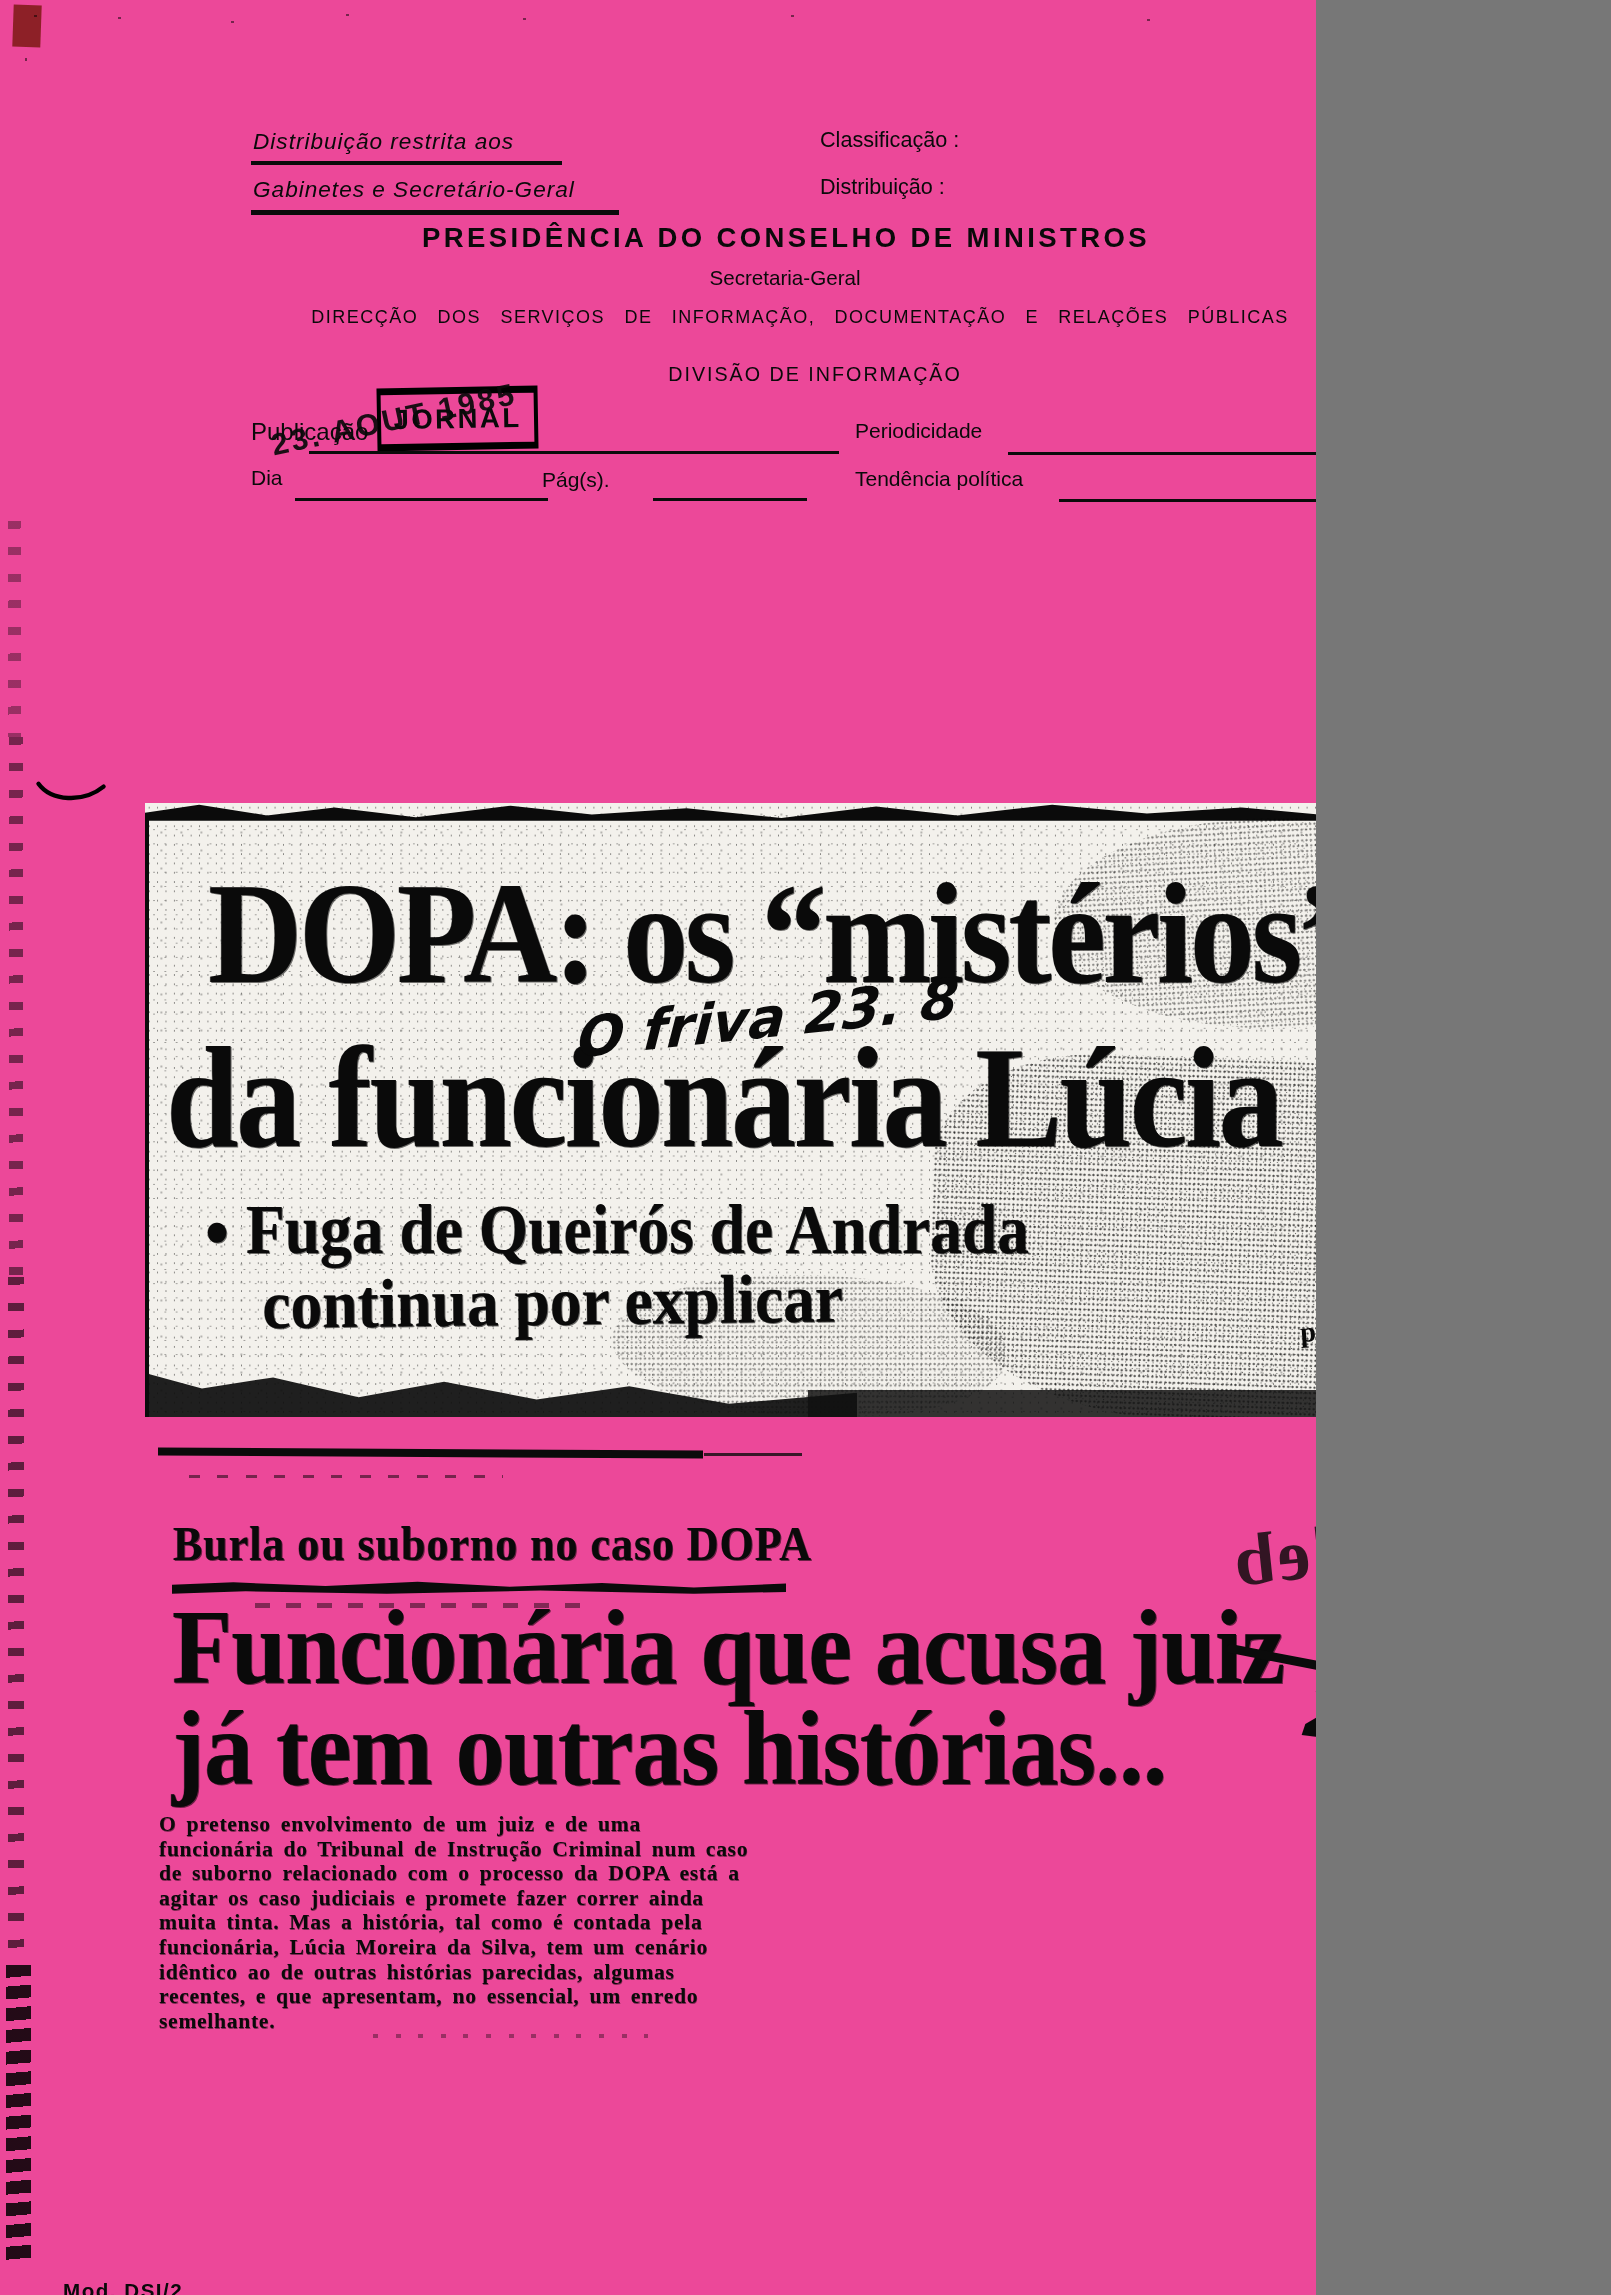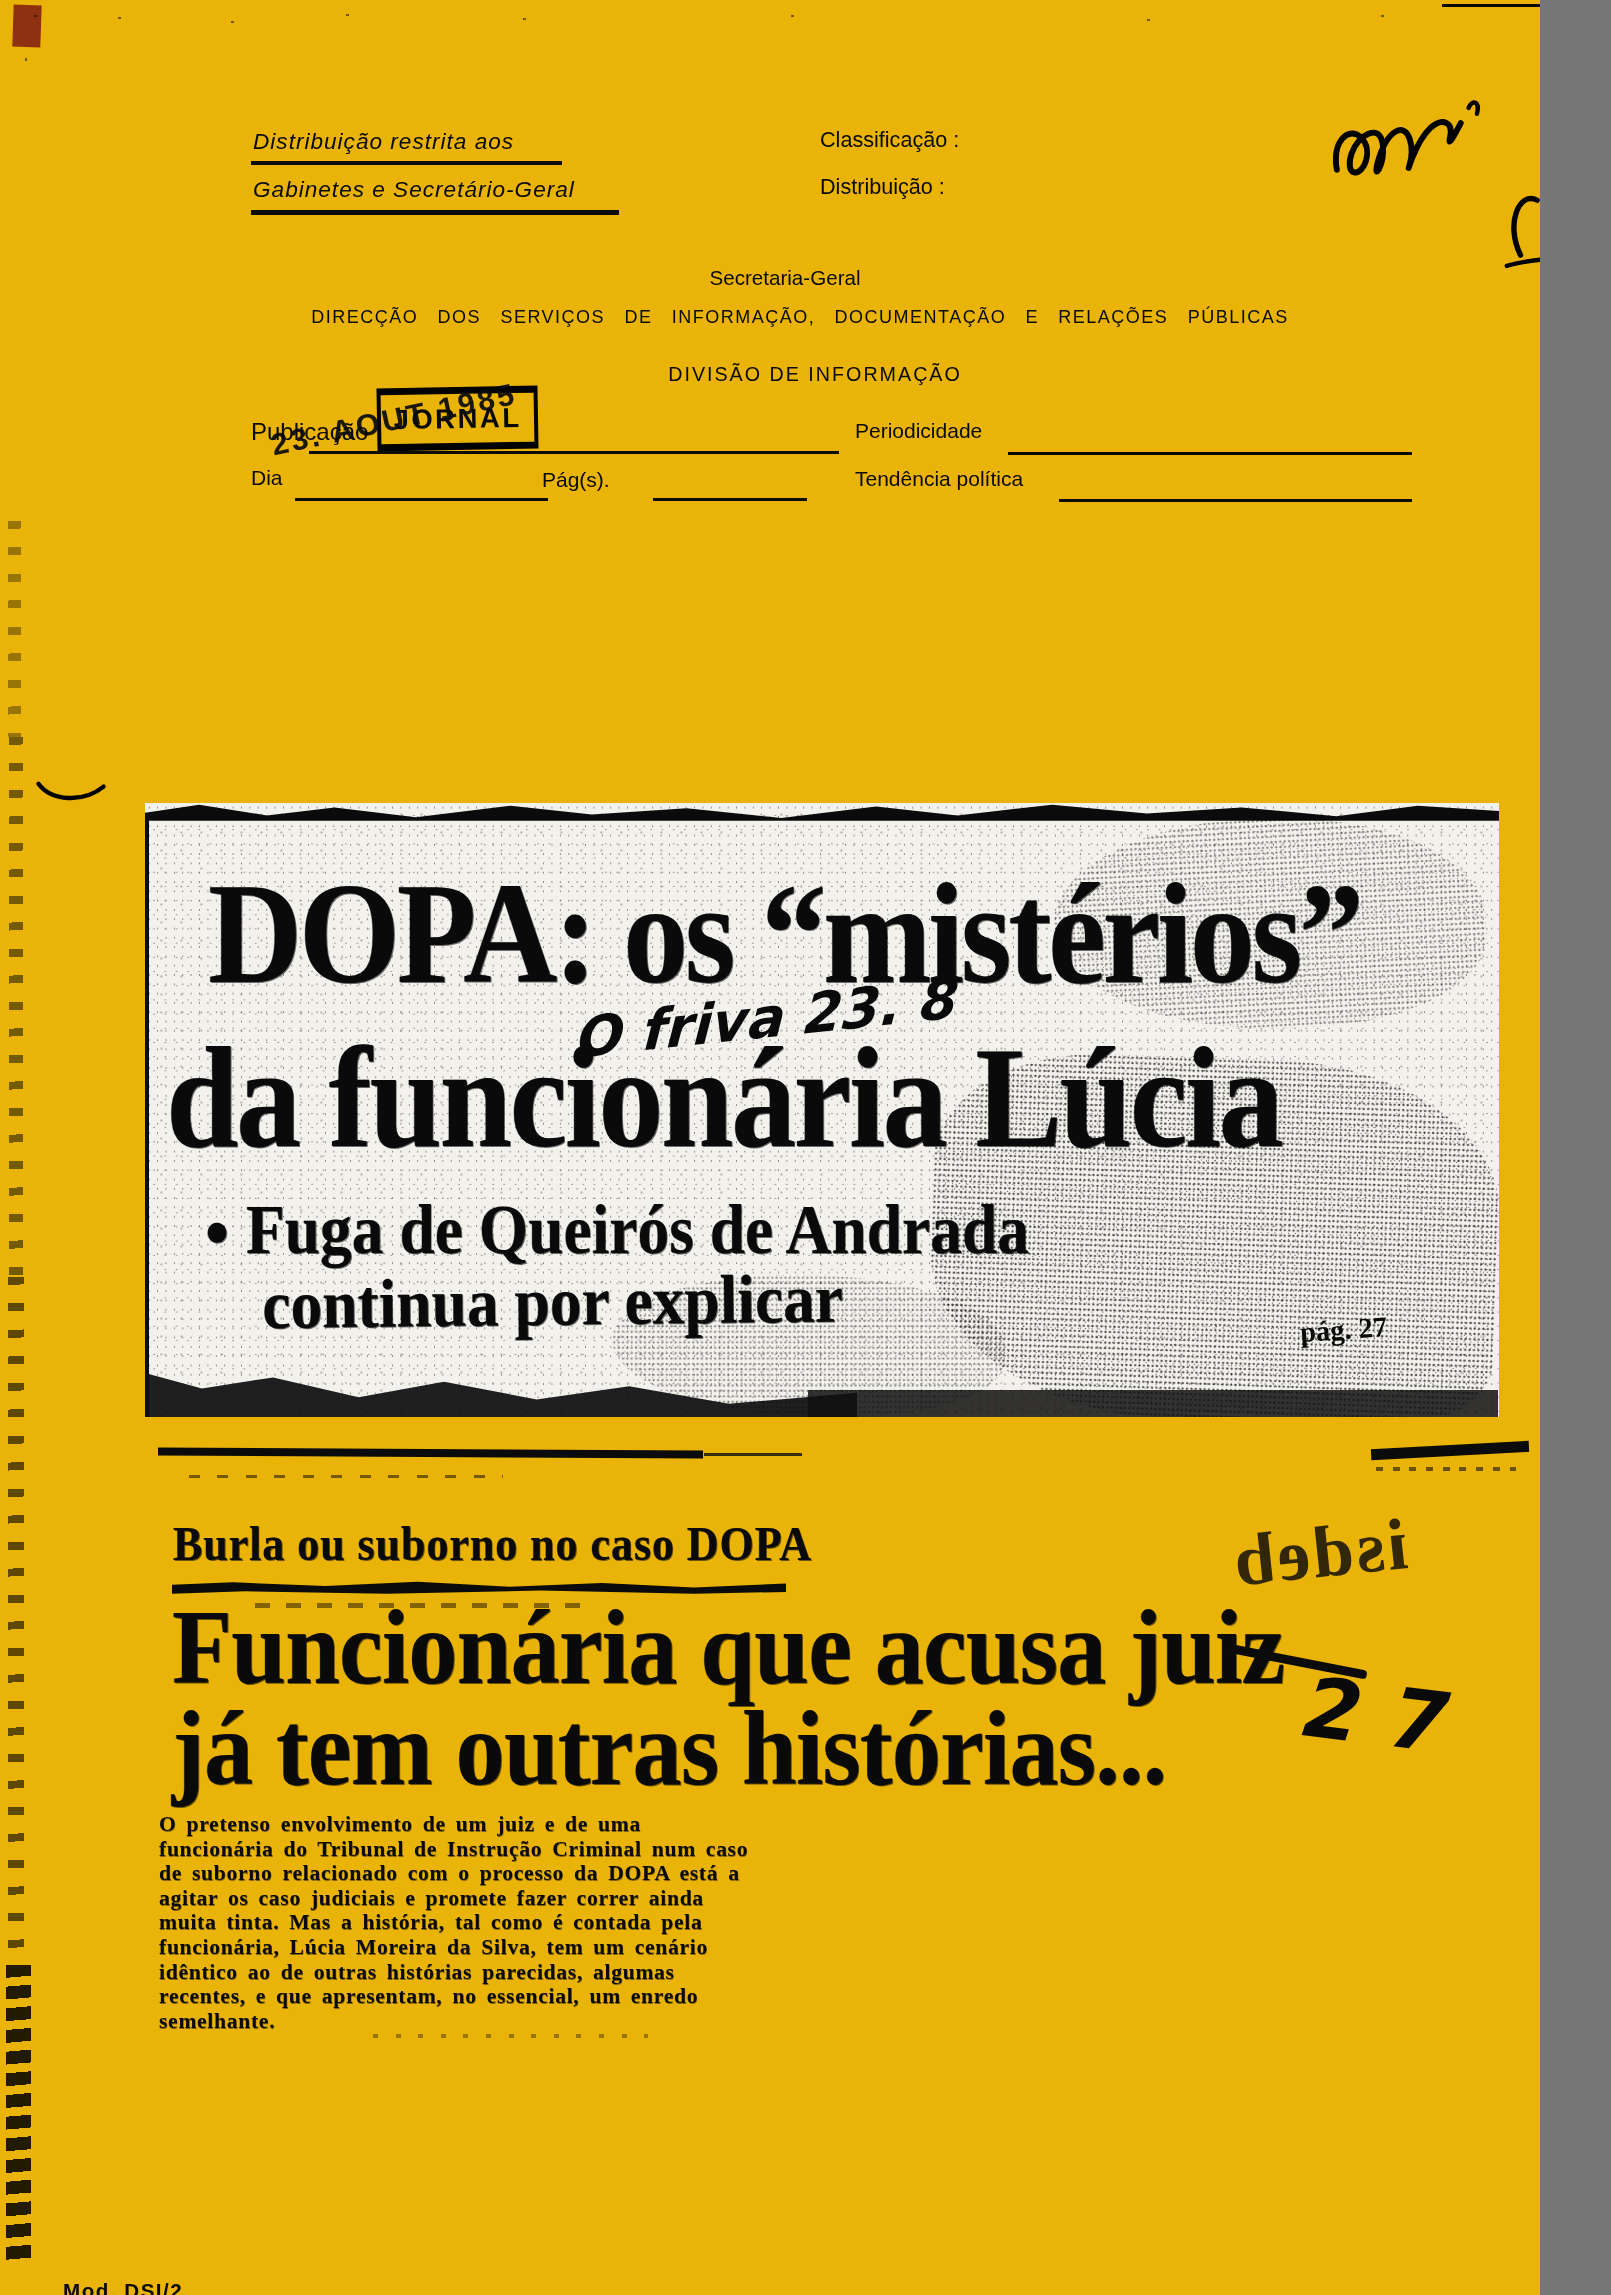--- a/index.html
+++ b/index.html
@@ -1,16 +1,16 @@
 <!DOCTYPE html>
 <html style="font-size:7.9px"><head>
 <meta charset="utf-8">
 <style>
   html,body{margin:0;padding:0;background:#777;}
-  .page{position:relative;width:1540px;height:2295px;background:#eab308;overflow:hidden;
+  .page{position:relative;width:1316px;height:2295px;background:#ec4899;overflow:hidden;
         font-family:"Liberation Sans",sans-serif;color:#0a0a0a;}
   .a{position:absolute;}
   .sans{font-family:"Liberation Sans",sans-serif;}
   .serif{font-family:"Liberation Serif",serif;}
   .b{font-weight:bold;}
   .i{font-style:italic;}
   .nw{white-space:nowrap;}
   .rule{position:absolute;background:#0b0b0b;}
   .hand{font-family:"DejaVu Sans",sans-serif;font-style:italic;}
   .ink{text-shadow:0.5px 0.5px 0 rgba(0,0,0,.45);}
@@ -72,20 +72,21 @@
     <path d="M 20,160 C 10,100 45,70 70,95 C 95,120 75,170 55,165 C 35,160 50,95 90,85 C 120,78 118,135 105,160 C 92,182 108,100 140,82 C 168,67 178,115 168,150 C 160,178 178,105 210,75 C 235,53 258,62 250,95 C 245,115 258,92 272,65" fill="none" stroke="#000" stroke-width="12" stroke-linecap="round"></path>
     <path d="M 288,34 C 295,16 312,20 305,46" fill="none" stroke="#000" stroke-width="9" stroke-linecap="round"></path>
   </svg>
   <svg class="a" style="left:1486px;top:162px;" width="123" height="152" viewBox="0 0 250 310">
     <path d="M 70,190 C 38,125 68,58 104,78" fill="none" stroke="#000" stroke-width="11" stroke-linecap="round"></path>
     <path d="M 42,212 C 92,196 140,200 182,190" fill="none" stroke="#000" stroke-width="9" stroke-linecap="round"></path>
     <path d="M 196,22 C 172,95 164,195 178,285" fill="none" stroke="#000" stroke-width="11" stroke-linecap="round"></path>
     <path d="M 120,238 C 124,250 122,262 118,270" fill="none" stroke="#000" stroke-width="8" stroke-linecap="round"></path>
   </svg>
 
+  <div class="a sans b nw" style="left:786px;top:222px;transform:translateX(-50%);font-size:27.5px;letter-spacing:3.4px;">PRESIDÊNCIA DO CONSELHO DE MINISTROS</div>
   <div class="a sans nw" style="left:785px;top:266px;transform:translateX(-50%);font-size:20.6px;">Secretaria-Geral</div>
   <div class="a sans nw" style="left:800px;top:307px;transform:translateX(-50%);font-size:18px;letter-spacing:1.5px;word-spacing:12.8px;">DIRECÇÃO DOS SERVIÇOS DE INFORMAÇÃO, DOCUMENTAÇÃO E RELAÇÕES PÚBLICAS</div>
   <div class="a sans nw" style="left:815px;top:363px;transform:translateX(-50%);font-size:19.7px;letter-spacing:2px;text-align:right;">DIVISÃO DE INFORMAÇÃO</div>
 
   <div class="a" style="left:377px;top:387px;width:153px;height:49px;border:solid #000;border-width:7.9px 4.9px;transform:rotate(-1deg);display:flex;align-items:center;justify-content:center;">
     <span class="sans b" style="font-size:27.5px;letter-spacing:2.5px;">JORNAL</span>
   </div>
 
   <div class="a sans nw" style="left:251px;top:418px;font-size:24px;">Publicação</div>
   <div class="rule" style="left:309px;top:451px;width:530px;height:2.9px;"></div>

